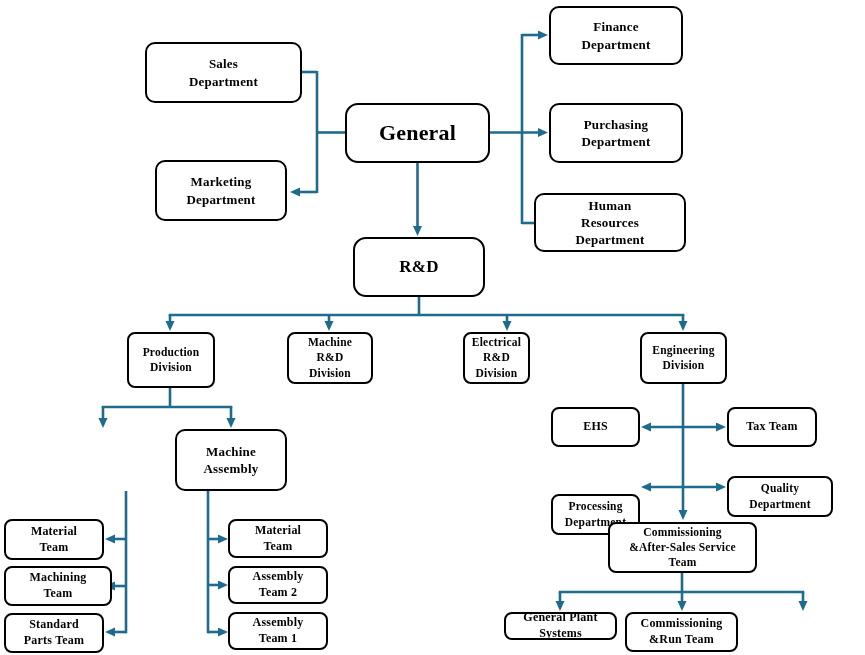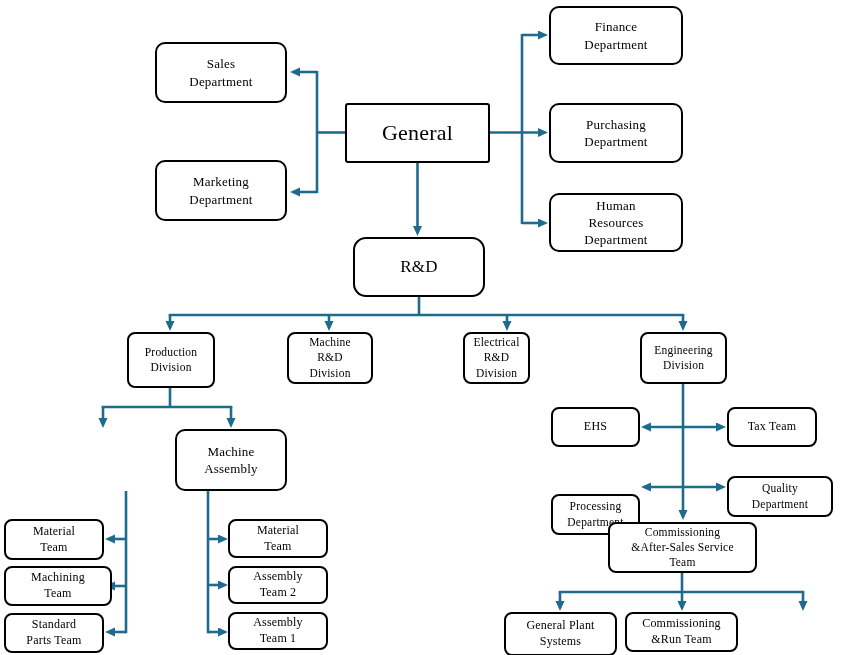--- a/index.html
+++ b/index.html
@@ -13,24 +13,24 @@
     position:relative;width:865px;height:655px;background:var(--bg);
     font-family:"Liberation Serif","DejaVu Serif",serif;overflow:hidden;
   }
   #wires{position:absolute;left:0;top:0;width:865px;height:655px;}
   #wires line, #wires path.wire{stroke:var(--connector);stroke-width:2.6;fill:none;}
   #wires marker path{fill:var(--connector);}
   .node{
     position:absolute;box-sizing:border-box;
     border:2.6px solid var(--box-border);border-radius:10px;background:var(--bg);
     display:flex;align-items:center;justify-content:center;text-align:center;
-    font-weight:normal;color:var(--text);white-space:pre-line;line-height:1.32;
+    font-weight:bold;color:var(--text);white-space:pre-line;line-height:1.32;
     letter-spacing:0.2px;
   }
-  .fs-xl{font-size:22px;border-radius:3px;line-height:1.2;}
+  .fs-xl{font-size:22px;border-radius:13px;line-height:1.2;}
   .fs-lg{font-size:17px;border-radius:13px;}
   .fs-md{font-size:13px;}
   .fs-sm{font-size:12px;border-radius:8px;}
   .fs-xs{font-size:11.5px;border-radius:8px;}
 </style>
 </head>
 <body>
 
 <div id="canvas">
 
@@ -84,29 +84,29 @@
     <line x1="651" y1="487" x2="716" y2="487" marker-start="url(#ahs)" marker-end="url(#ah)"></line>
 
     <line x1="682" y1="572" x2="682" y2="593"></line>
     <line x1="558.7" y1="592" x2="804.3" y2="592"></line>
     <line x1="560" y1="592" x2="560" y2="601" marker-end="url(#ah)"></line>
     <line x1="682" y1="592" x2="682" y2="601" marker-end="url(#ah)"></line>
     <line x1="803" y1="592" x2="803" y2="601" marker-end="url(#ah)"></line>
   </svg>
 
   <div class="node fs-xl" style="left:345px;top:103px;width:145px;height:60px">General</div>
-  <div class="node fs-md" style="left:155px;top:42px;width:132px;height:61px">Sales
+  <div class="node fs-md" style="left:145px;top:42px;width:157px;height:61px">Sales
 Department</div>
   <div class="node fs-md" style="left:155px;top:160px;width:132px;height:61px">Marketing
 Department</div>
   <div class="node fs-md" style="left:549px;top:6px;width:134px;height:59px">Finance
 Department</div>
   <div class="node fs-md" style="left:549px;top:103px;width:134px;height:60px">Purchasing
 Department</div>
-  <div class="node fs-md" style="left:549px;top:193px;width:134px;height:59px">Human
+  <div class="node fs-md" style="left:534px;top:193px;width:152px;height:59px">Human
 Resources
 Department</div>
 
   <div class="node fs-lg" style="left:353px;top:237px;width:132px;height:60px">R&amp;D</div>
   <div class="node fs-xs" style="left:127px;top:332px;width:88px;height:56px">Production
 Division</div>
   <div class="node fs-xs" style="left:287px;top:332px;width:86px;height:52px">Machine
 R&amp;D
 Division</div>
   <div class="node fs-xs" style="left:463px;top:332px;width:67px;height:52px">Electrical
@@ -135,18 +135,18 @@
   <div class="node fs-sm" style="left:727px;top:407px;width:90px;height:40px">Tax Team</div>
   <div class="node fs-sm" style="left:551px;top:407px;width:89px;height:40px">EHS</div>
   <div class="node fs-xs" style="left:551px;top:494px;width:89px;height:41px">Processing
 Department</div>
   <div class="node fs-xs" style="left:727px;top:476px;width:106px;height:41px">Quality
 Department</div>
   <div class="node fs-xs" style="left:608px;top:522px;width:149px;height:51px">Commissioning
 &amp;After-Sales Service
 Team</div>
 
-  <div class="node fs-sm" style="left:504px;top:612px;width:113px;height:44px">General Plant
+  <div class="node fs-sm" style="left:504px;top:612px;width:113px;height:28px">General Plant
 Systems</div>
   <div class="node fs-sm" style="left:625px;top:612px;width:113px;height:40px">Commissioning
 &amp;Run Team</div>
 
 </div>
 
 </body></html>

